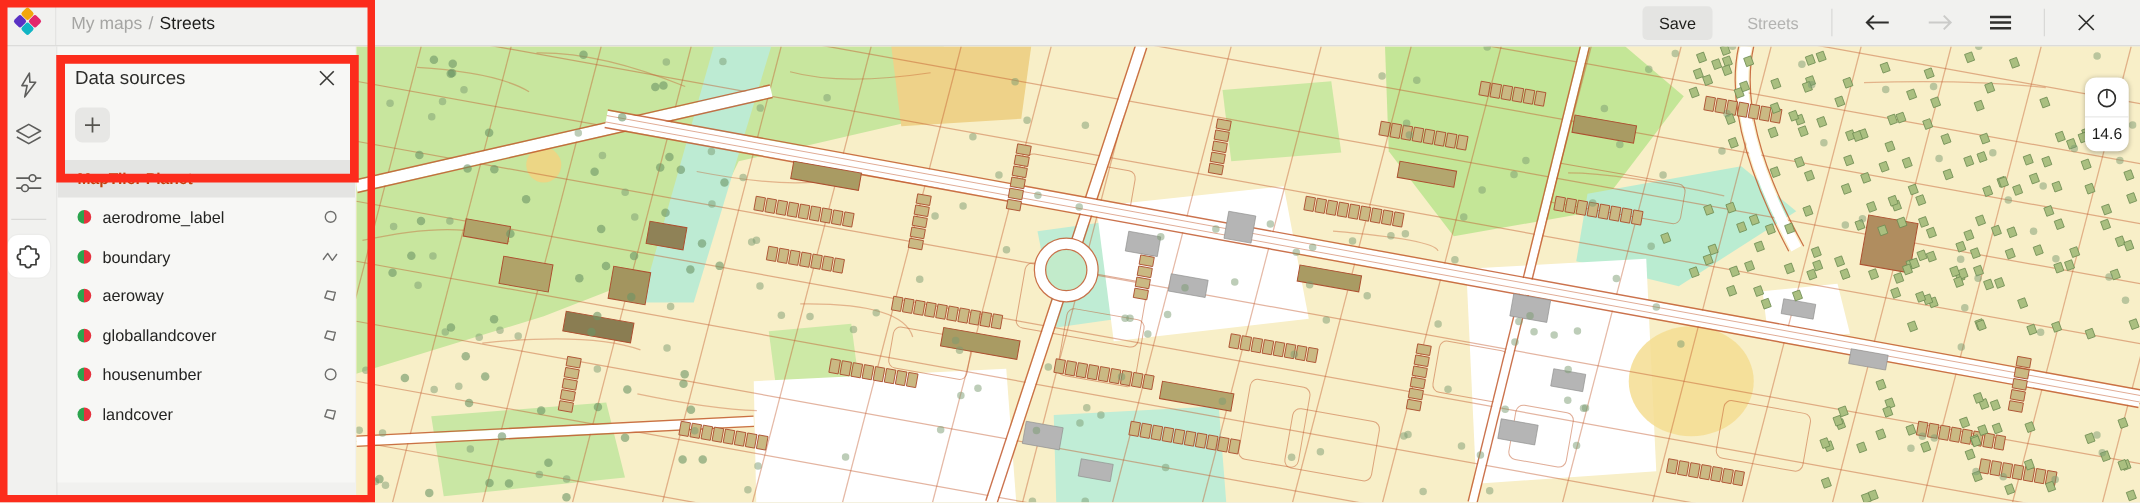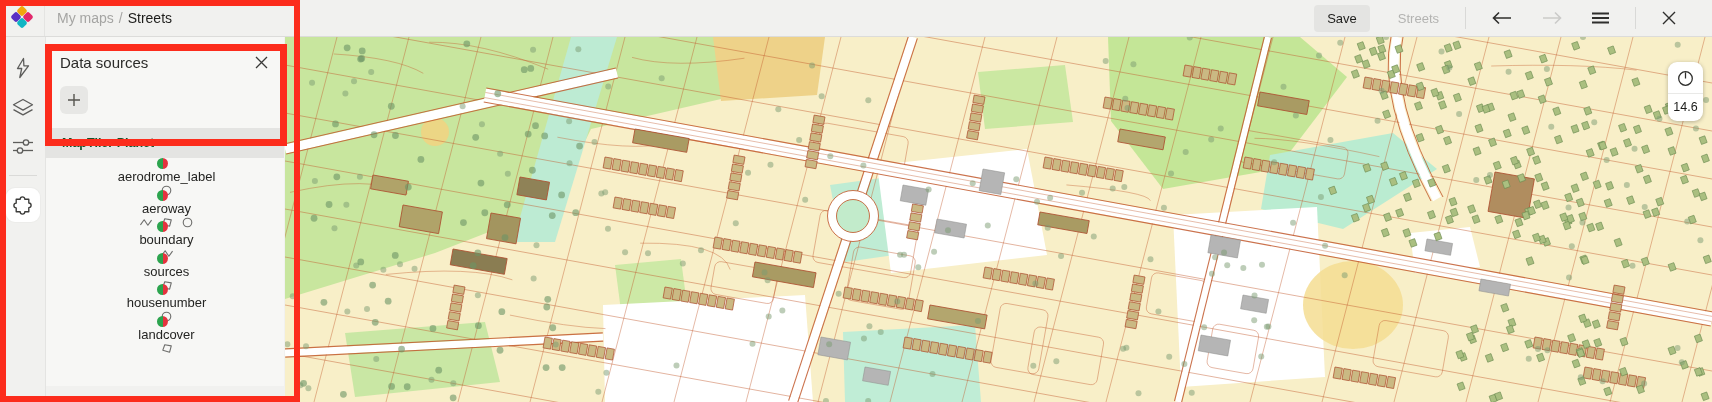--- a/index.html
+++ b/index.html
@@ -36,22 +36,22 @@
   .panel-title{font-size:15px;color:#2c2c2a;}
   .panel-close{cursor:pointer;display:flex;padding:2px;}
   .add-row{display:flex;align-items:center;padding:7px 14px 14px 14px;}
   .add-btn{width:28px;height:28px;border-radius:6px;background:#e7e7e5;display:flex;
     align-items:center;justify-content:center;cursor:pointer;flex:0 0 28px;}
   .tooltip{margin-left:13px;position:relative;background:#2c2f33;color:#fff;height:28px;
     border-radius:6px;display:flex;align-items:center;padding:0 12px;font-size:12.5px;white-space:nowrap;}
   .tooltip:before{content:"";position:absolute;left:-6px;top:50%;transform:translateY(-50%);
     border-style:solid;border-width:6px 7px 6px 0;border-color:transparent #2c2f33 transparent transparent;}
   .tooltip .shortcut{color:#85888c;margin-left:10px;font-size:12px;}
-  .group-head{background:#e4e4e2;padding:8px 16px;font-size:12.5px;font-weight:bold;color:#14532d;}
-  .src-row{height:31.5px;display:flex;align-items:center;padding:0 13px 0 16px;font-size:13px;color:#242422;cursor:pointer;flex-direction:column;}
+  .group-head{background:#e4e4e2;padding:8px 16px;font-size:12.5px;font-weight:bold;color:#c2410c;}
+  .src-row{height:31.5px;display:flex;align-items:center;padding:0 13px 0 16px;font-size:13px;color:#242422;cursor:pointer;}
   .src-dot{width:11px;height:11px;border-radius:50%;margin-right:9px;flex:0 0 11px;}
   .src-name{flex:1;}
   .src-icons{display:flex;gap:7px;color:#6f6f6d;align-items:center;}
 
   
   .map{position:absolute;left:285px;top:37px;right:0;bottom:0;overflow:hidden;background:#f8efc8;}
   .zoomwidget{position:absolute;top:25px;right:9px;width:35px;background:#fff;border-radius:9px;
     box-shadow:0 1px 4px rgba(0,0,0,.28);display:flex;flex-direction:column;align-items:center;z-index:6;}
   .zw-clock{padding:7px 0 5px 0;border-bottom:1px solid #e9e9e7;width:100%;display:flex;justify-content:center;cursor:pointer;}
   .zw-val{font-size:12.5px;color:#1c1c1a;padding:6px 0 7px 0;}
@@ -158,53 +158,43 @@
         <span class="src-icons">
           <span style="display: flex;">
             <svg width="13" height="13" viewBox="0 0 14 14">
               <circle cx="7" cy="7" r="4.6" fill="none" stroke="currentColor" stroke-width="1.2"></circle>
             </svg>
           </span>
         </span>
       </div>
       <div class="src-row">
         <span class="src-dot" style="background: linear-gradient(90deg, rgb(44, 164, 78) 50%, rgb(229, 51, 63) 50%);"></span>
-        <span class="src-name">aeroway</span>
-        <span class="src-icons">
-          <span style="display: flex;">
-            <svg width="14" height="13" viewBox="0 0 14 14">
-              <path d="M1 9.5 L5 4 L9 10 L13 4.5" fill="none" stroke="currentColor" stroke-width="1.2" stroke-linejoin="round"></path>
-            </svg>
-          </span>
-          <span style="display: flex;">
-            <svg width="14" height="13" viewBox="0 0 14 14">
-              <path d="M2.5 8.8 L4.6 3 L11.6 4.2 L9.8 11 Z" fill="none" stroke="currentColor" stroke-width="1.2" stroke-linejoin="round"></path>
-            </svg>
-          </span>
-          <span style="display: flex;">
-            <svg width="13" height="13" viewBox="0 0 14 14">
-              <circle cx="7" cy="7" r="4.6" fill="none" stroke="currentColor" stroke-width="1.2"></circle>
-            </svg>
-          </span>
-        </span>
-      </div>
-      <div class="src-row">
-        <span class="src-dot" style="background: linear-gradient(90deg, rgb(44, 164, 78) 50%, rgb(229, 51, 63) 50%);"></span>
         <span class="src-name">boundary</span>
         <span class="src-icons">
           <span style="display: flex;">
             <svg width="14" height="13" viewBox="0 0 14 14">
               <path d="M1 9.5 L5 4 L9 10 L13 4.5" fill="none" stroke="currentColor" stroke-width="1.2" stroke-linejoin="round"></path>
             </svg>
           </span>
         </span>
       </div>
       <div class="src-row">
         <span class="src-dot" style="background: linear-gradient(90deg, rgb(44, 164, 78) 50%, rgb(229, 51, 63) 50%);"></span>
-        <span class="src-name">sources</span>
+        <span class="src-name">aeroway</span>
+        <span class="src-icons">
+          <span style="display: flex;">
+            <svg width="14" height="13" viewBox="0 0 14 14">
+              <path d="M2.5 8.8 L4.6 3 L11.6 4.2 L9.8 11 Z" fill="none" stroke="currentColor" stroke-width="1.2" stroke-linejoin="round"></path>
+            </svg>
+          </span>
+        </span>
+      </div>
+      <div class="src-row">
+        <span class="src-dot" style="background: linear-gradient(90deg, rgb(44, 164, 78) 50%, rgb(229, 51, 63) 50%);"></span>
+        <span class="src-name">globallandcover</span>
         <span class="src-icons">
           <span style="display: flex;">
             <svg width="14" height="13" viewBox="0 0 14 14">
               <path d="M2.5 8.8 L4.6 3 L11.6 4.2 L9.8 11 Z" fill="none" stroke="currentColor" stroke-width="1.2" stroke-linejoin="round"></path>
             </svg>
           </span>
         </span>
       </div>
       <div class="src-row">
         <span class="src-dot" style="background: linear-gradient(90deg, rgb(44, 164, 78) 50%, rgb(229, 51, 63) 50%);"></span>

